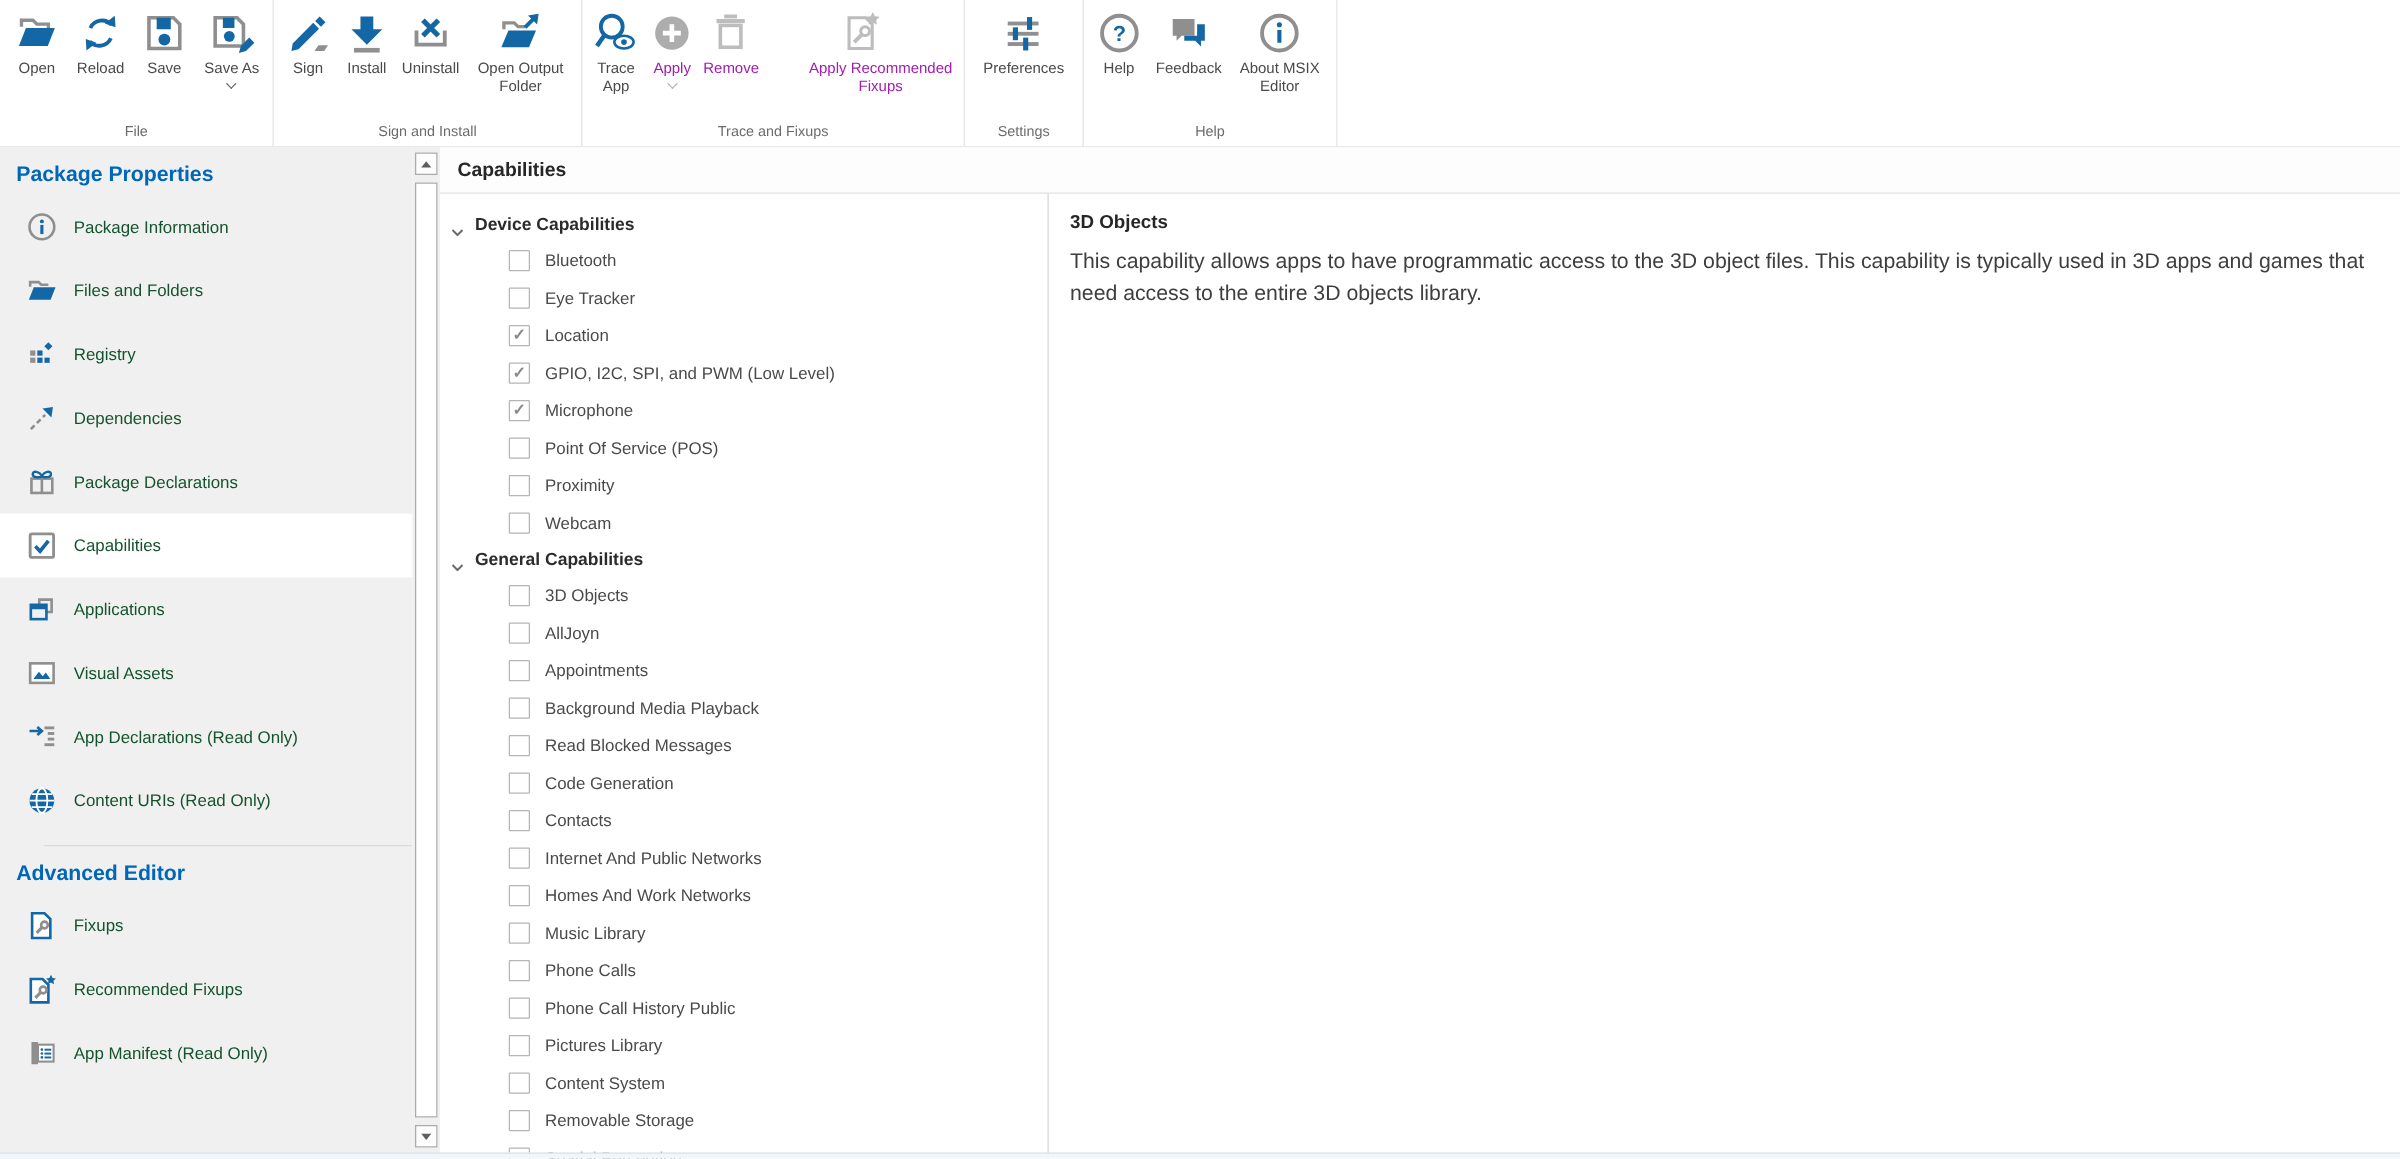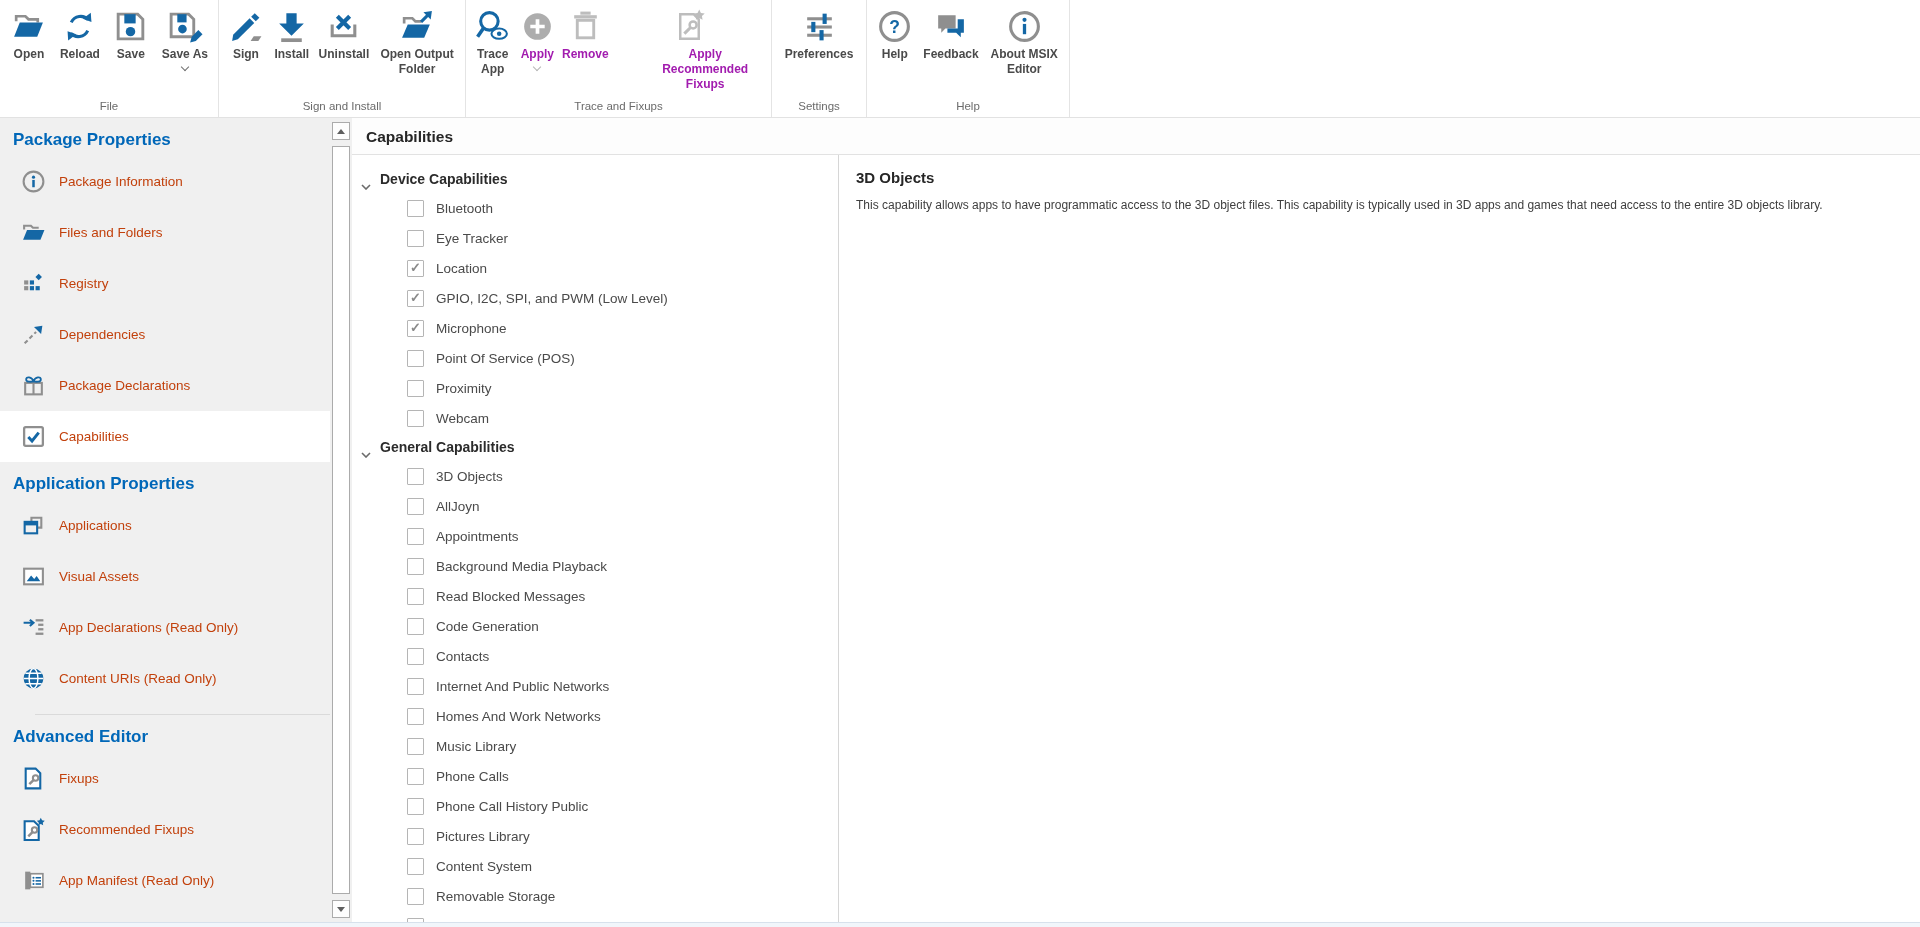--- a/index.html
+++ b/index.html
@@ -12,37 +12,37 @@
   .rgroup:nth-child(1){ width:219px; }
   .rgroup:nth-child(2){ width:247px; }
   .rgroup:nth-child(3){ width:306px; }
   .rgroup:nth-child(4){ width:95px; }
   .rgroup:nth-child(5){ width:203px; }
   .rgroup-buttons { flex:1; display:flex; justify-content:space-around; align-items:flex-start; padding:7px 4px 0 4px; }
   .rgroup-label { text-align:center; font-size:11.5px; color:#6b6b6b; padding:0 0 5px 0; }
   .rbtn { display:flex; flex-direction:column; align-items:center; min-width:44px; padding:1px 3px; }
   .rbtn .icon { width:37px; height:37px; display:block; margin-bottom:2px; }
   .rbtn .icon svg { width:100%; height:100%; display:block; }
-  .rbtn .blabel { font-size:12px; color:#4a4a4a; text-align:center; line-height:1.25; max-width:118px;font-weight:bold; }
+  .rbtn .blabel { font-size:12px; color:#4a4a4a; text-align:center; line-height:1.25; max-width:118px; }
   .rbtn.disabled .blabel { color:#a21caf; }
   .chev { width:6px; height:6px; border-right:1.4px solid #6f6f6f; border-bottom:1.4px solid #6f6f6f;
           transform:rotate(45deg); margin-top:2px; }
   .rbtn.disabled .chev { border-color:#b5b5b5; }
 
   
   .app-body { display:flex; height:809px; position:relative; }
 
   
   .sidebar { width:330px; background:#f0f0f0; overflow:hidden; }
   .side-header { font-size:17px; font-weight:bold; color:var(--accent,#0067b8); padding:12px 12px 6px 13px; }
   .side-item { height:51px; display:flex; align-items:center; padding-left:21px; }
   .side-item.selected { background:#ffffff; }
   .side-item .sicon { width:25px; height:25px; flex:0 0 25px; margin-right:13px; }
   .side-item .sicon svg { width:100%; height:100%; display:block; }
-  .side-item .slabel { font-size:13.5px; color:#c2410c; white-space:nowrap; }
+  .side-item .slabel { font-size:13.5px; color:#14532d; white-space:nowrap; }
   .side-divider { border-top:1px solid #dadada; margin:10px 0 0 35px; }
 
   
   .side-scroll { width:22px; background:#f0f0f0; position:relative; }
   .scroll-btn { position:absolute; left:2px; width:18px; height:18px; background:#fdfdfd;
                 border:1px solid #ababab; display:flex; align-items:center; justify-content:center; }
   .scroll-btn.up { top:4px; }
   .scroll-btn.down { bottom:9px; }
   .tri-up { width:0; height:0; border-left:4px solid transparent; border-right:4px solid transparent;
             border-bottom:5px solid #5e5e5e; }
@@ -64,21 +64,21 @@
   .tree-item { display:flex; align-items:center; height:30px; padding-left:55px; }
   .cb { width:17px; height:17px; border:1px solid #b5b5b5; background:#fff; border-radius:1px;
         display:flex; align-items:center; justify-content:center; flex:0 0 17px; margin-right:12px; }
   .cb.checked::after { content:"\2713"; color:#8a8a8a; font-size:13px; font-weight:bold; margin-top:-1px; }
   .tlabel { font-size:13.5px; color:#4a4a4a; white-space:nowrap; }
 
   .vdivider { width:1px; background:#d6d6d6; }
 
   .detail-panel { flex:1; min-width:0; padding:14px 18px 0 17px; }
   .detail-title { font-size:15px; font-weight:bold; color:#262626; margin-bottom:10px; }
-  .detail-desc { font-size:12px; color:#3e3e3e; line-height:1.5; }
+  .detail-desc { font-size:17px; color:#3e3e3e; line-height:1.5; }
 
   .bottom-strip { position:absolute; left:0; bottom:0; width:100%; height:5px;
                   background:#f1f6fb; border-top:1px solid #d7e1ec; }
 </style>
 </head>
 <body>
 
 <div class="ribbon">
 
 <div class="rgroup">
@@ -330,21 +330,20 @@
       </div>
       <div class="side-item selected">
         <span class="sicon">
           <svg viewBox="0 0 24 24">
             <rect x="3" y="3" width="18" height="18" rx="1.5" fill="#fff" stroke="#8f8f8f" stroke-width="2.2"></rect>
             <path d="M7 12.5 l3.6 3.8 6.4 -8" fill="none" stroke="#1467a5" stroke-width="2.8"></path>
           </svg>
         </span>
         <span class="slabel">Capabilities</span>
       </div>
-      <div class="side-header">Application Properties</div>
       <div class="side-item">
         <span class="sicon">
           <svg viewBox="0 0 24 24">
             <path d="M10 8 V4.5 h9.5 V14 H16" fill="none" stroke="#8f8f8f" stroke-width="2"></path>
             <rect x="3.5" y="8.5" width="12" height="11" fill="none" stroke="#1467a5" stroke-width="2"></rect>
             <rect x="3.5" y="8.5" width="12" height="3.4" fill="#1467a5"></rect>
           </svg>
         </span>
         <span class="slabel">Applications</span>
       </div>

